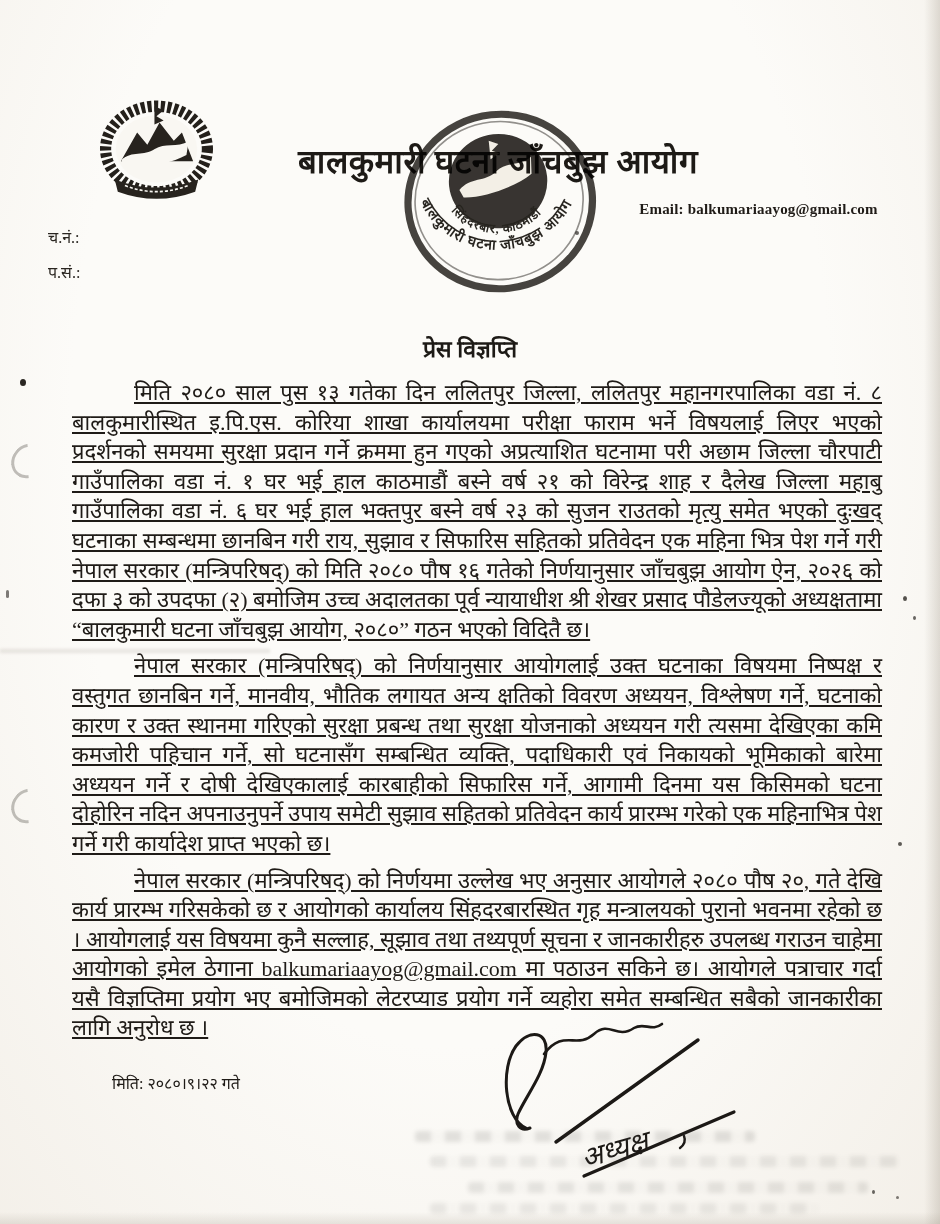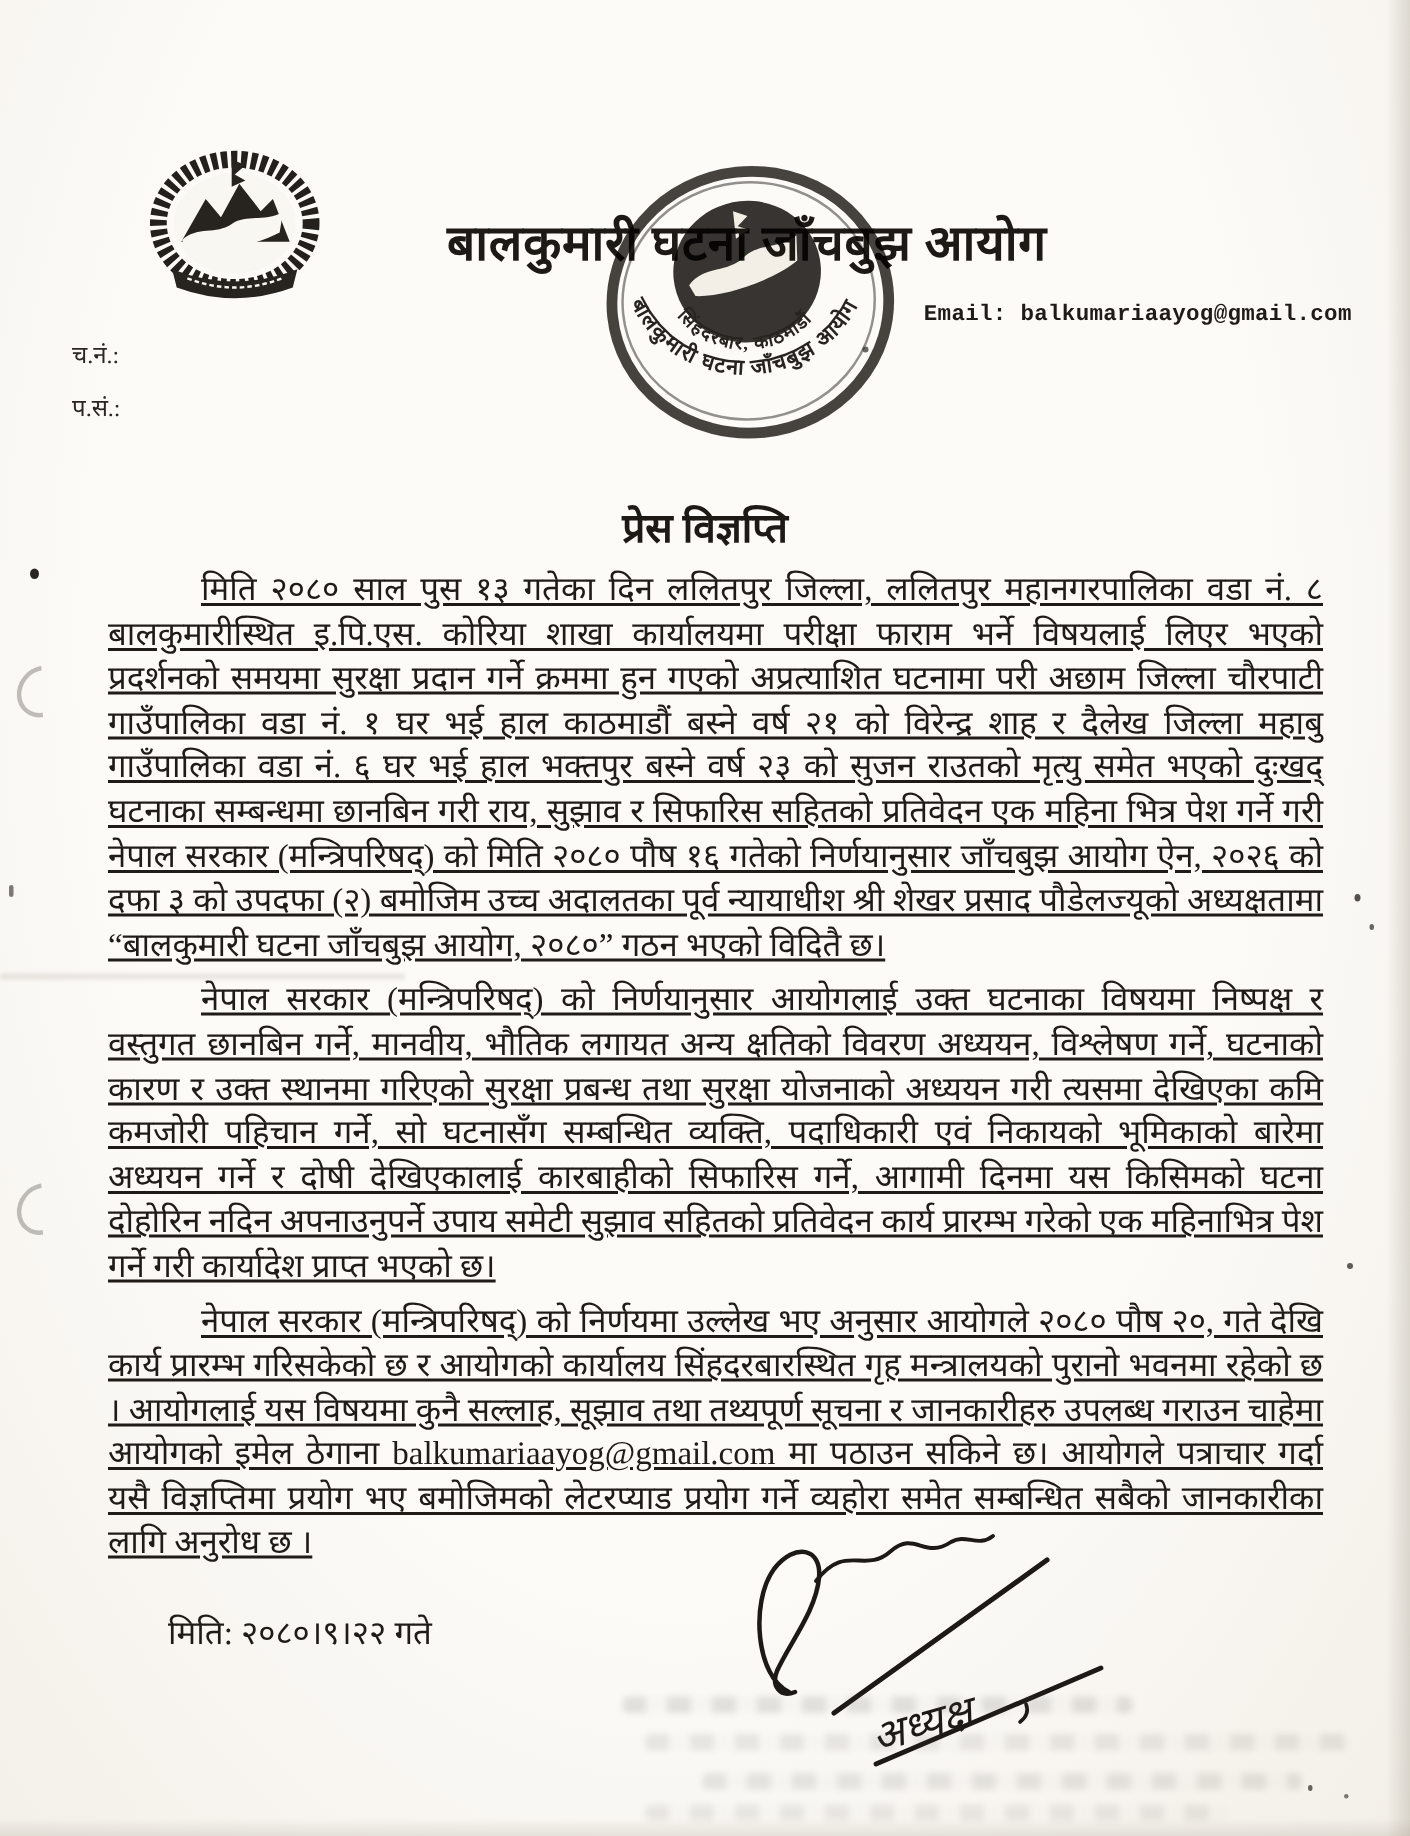--- a/index.html
+++ b/index.html
@@ -20,31 +20,31 @@
   .title{
     position:absolute;top:138px;left:0;width:100%;box-sizing:border-box;padding-left:56px;
     text-align:center;font-size:33px;font-weight:700;letter-spacing:.5px;color:#1d1a16;
   }
   .stamp{position:absolute;left:401px;top:108px;width:200px;height:192px;
     transform:rotate(-6deg);mix-blend-mode:multiply;opacity:.95;}
 
   .refs{position:absolute;left:48px;top:220px;font-size:16px;line-height:35px;color:#2a2621;}
   .addr{position:absolute;left:596px;top:194px;width:310px;text-align:center;
     font-size:22px;line-height:31px;color:#1f1b17;}
-  .addr .email{font-family:Liberation Mono, monospace;
+  .addr .email{font-family:Liberation Serif, serif;
     font-weight:700;font-size:15px;letter-spacing:.2px;margin-left:15px;}
 
   .heading{position:absolute;top:332px;left:0;width:100%;text-align:center;
-    font-size:27px;font-weight:700;color:#1d1a16;}
+    font-size:23px;font-weight:700;color:#1d1a16;}
 
   .content{position:absolute;left:72px;top:378px;width:810px;
     font-size:22px;line-height:29.6px;text-align:justify;color:#1f1b17;}
   .content p{margin:0 0 7px 0;text-indent:62px;text-decoration:underline;}
 
-  .dateline{position:absolute;left:112px;top:1072px;font-size:22px;color:#1f1b17;}
+  .dateline{position:absolute;left:112px;top:1072px;font-size:16px;color:#1f1b17;}
 
   .signature{position:absolute;left:462px;top:1008px;width:310px;height:180px;}
   .sig-stroke{fill:none;stroke:#1c1916;stroke-linecap:round;stroke-linejoin:round;}
 
   .speck{position:absolute;background:#2a2722;border-radius:50%;}
   .punch{
     position:absolute;width:26px;height:30px;border:3px solid #8f8c86;border-radius:50%;
     border-top-color:transparent;border-right-color:transparent;transform:rotate(38deg);opacity:.55;
   }
   .wrinkle{position:absolute;left:0;top:648px;width:270px;height:6px;filter:blur(1.5px);

